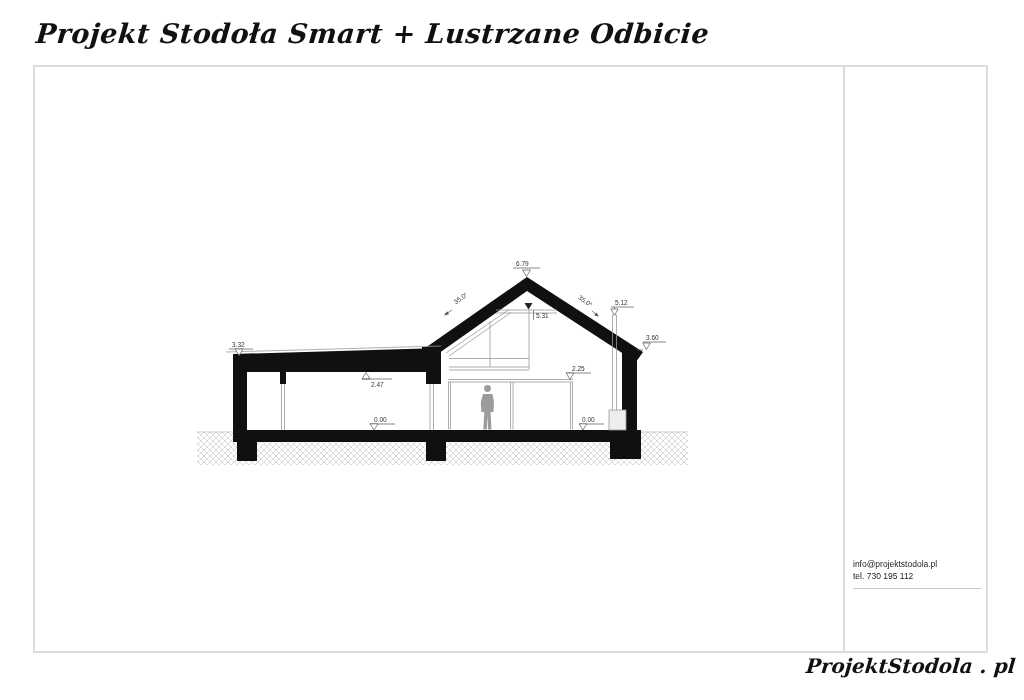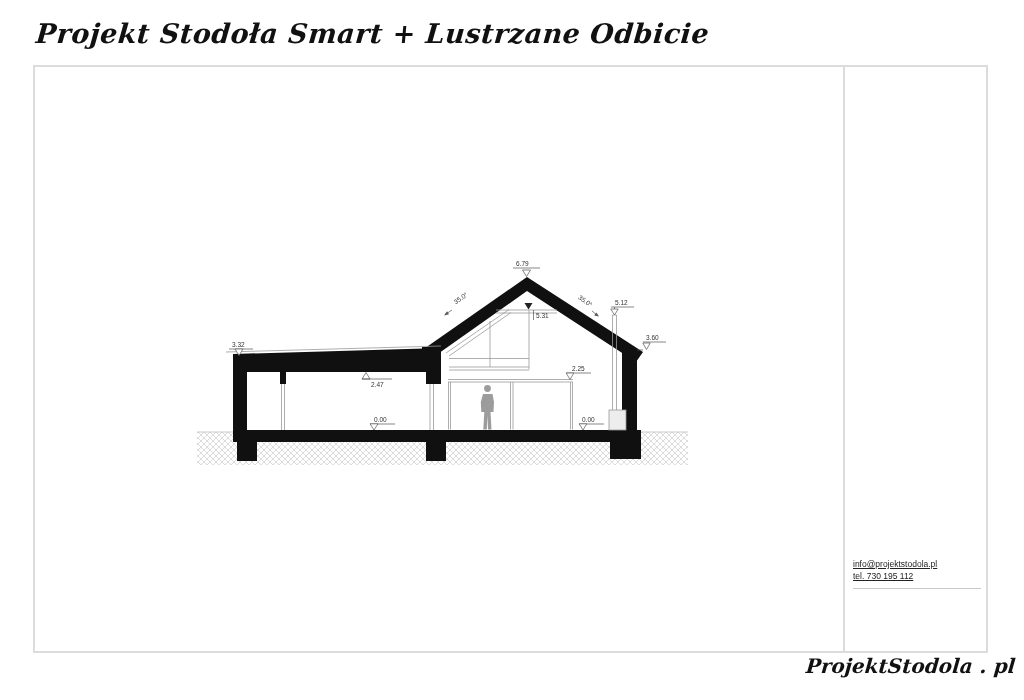--- a/index.html
+++ b/index.html
@@ -17,21 +17,21 @@
     position:absolute;left:33px;top:65px;width:955px;height:588px;
     border:2px solid #dcdcdc;box-sizing:border-box;background:#fff;
   }
   .frame-divider{
     position:absolute;top:0;bottom:0;left:808px;width:0;
     border-left:2px solid #dcdcdc;
   }
   .sidebar-block{
     position:absolute;left:853px;top:558px;width:130px;
   }
-  .contact-line{font-size:8.5px;color:#222;line-height:1.45;text-decoration:underline;}
+  .contact-line{font-size:8.5px;color:#222;line-height:1.45;}
   .sidebar-rule{border:none;border-top:1px solid #c9c9c9;margin:5px 0 6px 0;width:128px;}
   .copyright-notice{
     font-size:8px;font-weight:700;line-height:1.25;color:#ee4b4b;width:128px;
   }
   .footer-logo{
     position:absolute;left:806px;top:654px;width:182px;text-align:right;
     font-family:"DejaVu Serif",serif;font-style:italic;font-weight:bold;
     font-size:20px;color:#111;transform:skewX(-5deg);white-space:nowrap;
   }
   svg text{

